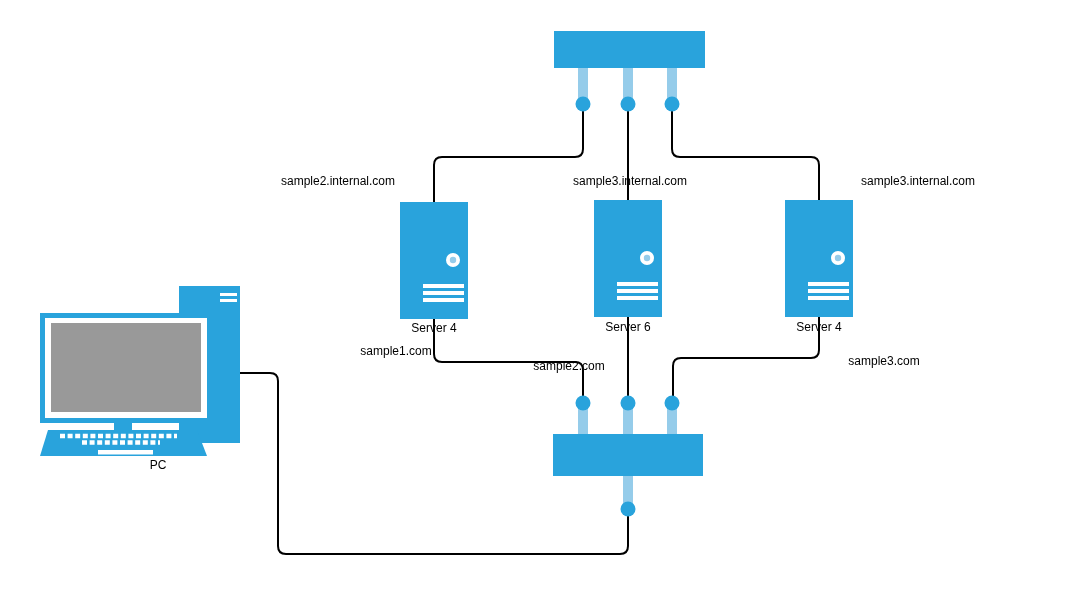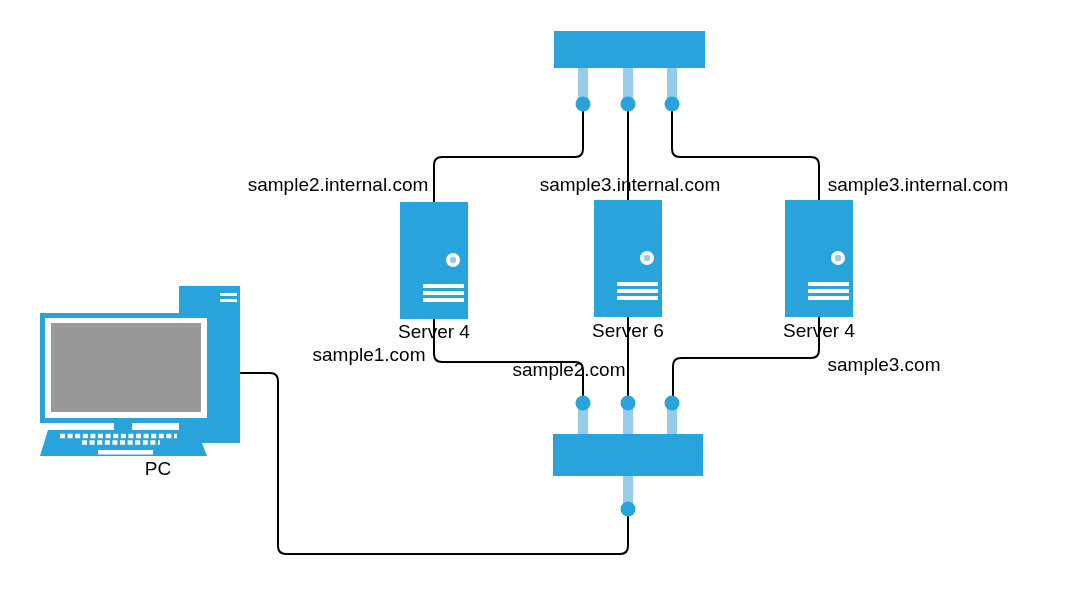--- a/index.html
+++ b/index.html
@@ -5,21 +5,21 @@
   html,body{margin:0;padding:0;background:#fff;}
   #canvas{position:relative;width:1078px;height:597px;background:var(--canvas-bg,#ffffff);
           overflow:hidden;font-family:"Liberation Sans",sans-serif;}
   #canvas svg{position:absolute;left:0;top:0;}
   .fill-device{fill:var(--device-blue,#29A3DC);}
   .fill-port{fill:var(--port-blue,#95CCEA);}
   .fill-screen{fill:var(--screen-gray,#999999);}
   .fill-white{fill:#ffffff;}
   .wire{fill:none;stroke:var(--wire-black,#000000);stroke-width:2;}
   .keys{stroke:#ffffff;stroke-width:4.5;stroke-dasharray:5 2.6;}
-  .lbl{position:absolute;transform:translateX(-50%);font-size:19px;line-height:1.2;
+  .lbl{position:absolute;transform:translateX(-50%);font-size:12px;line-height:1.2;
        color:var(--label-text,#000000);white-space:nowrap;}
 </style>
 </head>
 <body>
 
 <div id="canvas">
 
   <svg width="1078" height="597" viewBox="0 0 1078 597">
 
     <g>
@@ -97,18 +97,18 @@
   </svg>
 
   <div class="lbl" style="left:338px;top:174px">sample2.internal.com</div>
   <div class="lbl" style="left:630px;top:174px">sample3.internal.com</div>
   <div class="lbl" style="left:918px;top:174px">sample3.internal.com</div>
 
   <div class="lbl" style="left:434px;top:321px">Server 4</div>
   <div class="lbl" style="left:628px;top:320px">Server 6</div>
   <div class="lbl" style="left:819px;top:320px">Server 4</div>
 
-  <div class="lbl" style="left:369px;top:344px">sample1.com</div>
+  <div class="lbl" style="left:396px;top:344px">sample1.com</div>
   <div class="lbl" style="left:569px;top:359px">sample2.com</div>
   <div class="lbl" style="left:884px;top:354px">sample3.com</div>
 
   <div class="lbl" style="left:158px;top:458px">PC</div>
 </div>
 
 </body></html>

